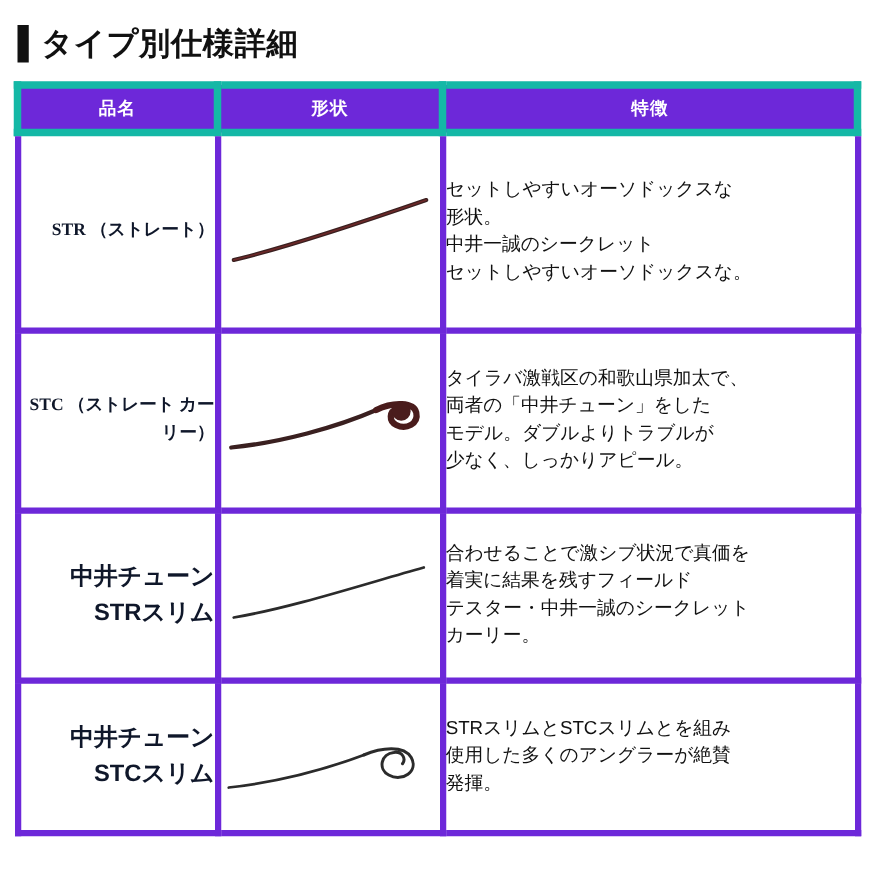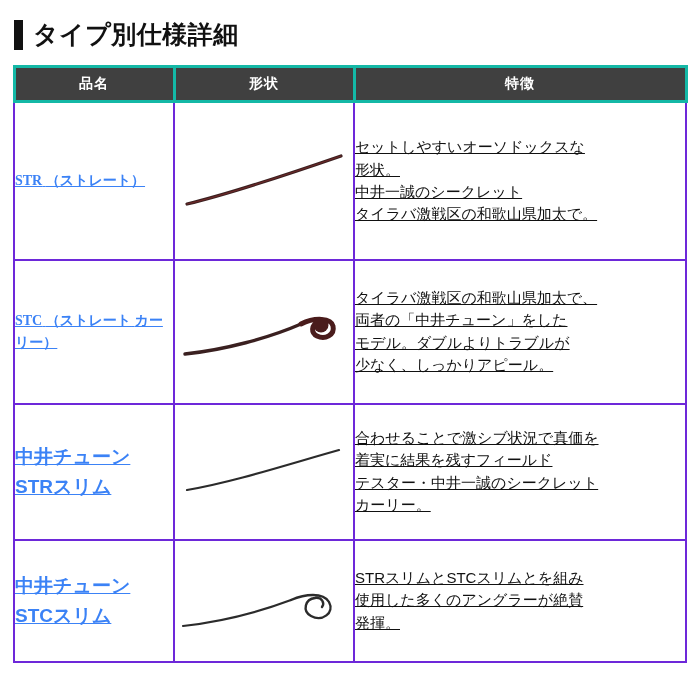--- a/index.html
+++ b/index.html
@@ -37,45 +37,44 @@
     color: #111111;
     font-family: "Liberation Sans", sans-serif;
   }
   table.spec {
     width: 672px;
     margin: 4px auto 0 auto;
     border-collapse: collapse;
     table-layout: fixed;
   }
   table.spec th {
-    background: #404040;
+    background: #6d28d9;
     color: #ffffff;
     font-size: 14px;
     font-weight: bold;
     padding: 7px 0;
-    border: 3px solid #14b8a6;
+    border: 6px solid #14b8a6;
     text-align: center;
     letter-spacing: 1px;
   }
   table.spec td {
-    border: 2px solid #6d28d9;
+    border: 5px solid #6d28d9;
     vertical-align: middle;
     padding: 0;
-    text-decoration: underline;
   }
   .col-name { width: 160px; }
   .col-shape { width: 180px; }
   .col-feat { width: 332px; }
 
   .name-cell {
-    text-align: left;
+    text-align: right;
     font-size: 14px;
     font-weight: bold;
     line-height: 1.55;
-    color: #3b82f6;
+    color: #0f172a;
     padding: 8px 4px;
     font-family: "Liberation Serif", serif;
   }
   .name-cell.small {
     font-size: 19px;
     font-family: "Liberation Sans", sans-serif;
   }
   .feat-cell {
     font-size: 15px;
     line-height: 1.48;
@@ -125,21 +124,21 @@
         <td class="shape-cell">
           <svg width="170" height="70" viewBox="0 0 170 70">
             <path d="M8 58 C 50 48, 110 28, 162 10" fill="none" stroke="#3a2020" stroke-width="3.2" stroke-linecap="round"></path>
             <path d="M8 58 C 50 48, 110 28, 162 10" fill="none" stroke="#7a2b2b" stroke-width="1.2" stroke-linecap="round" opacity="0.8"></path>
           </svg>
         </td>
         <td class="feat-cell">
           <span class="line">セットしやすいオーソドックスな</span>
           <span class="line">形状。</span>
           <span class="line">中井一誠のシークレット</span>
-          <span class="line">タイラバ激戦区の和歌山県加太で。</span>
+          <span class="line">セットしやすいオーソドックスな。</span>
         </td>
       </tr>
 
       <tr class="r2">
         <td class="name-cell">
           <span class="line">STC</span>
           <span class="line">（ストレート</span>
           <span class="line">カーリー）</span>
         </td>
         <td class="shape-cell">

